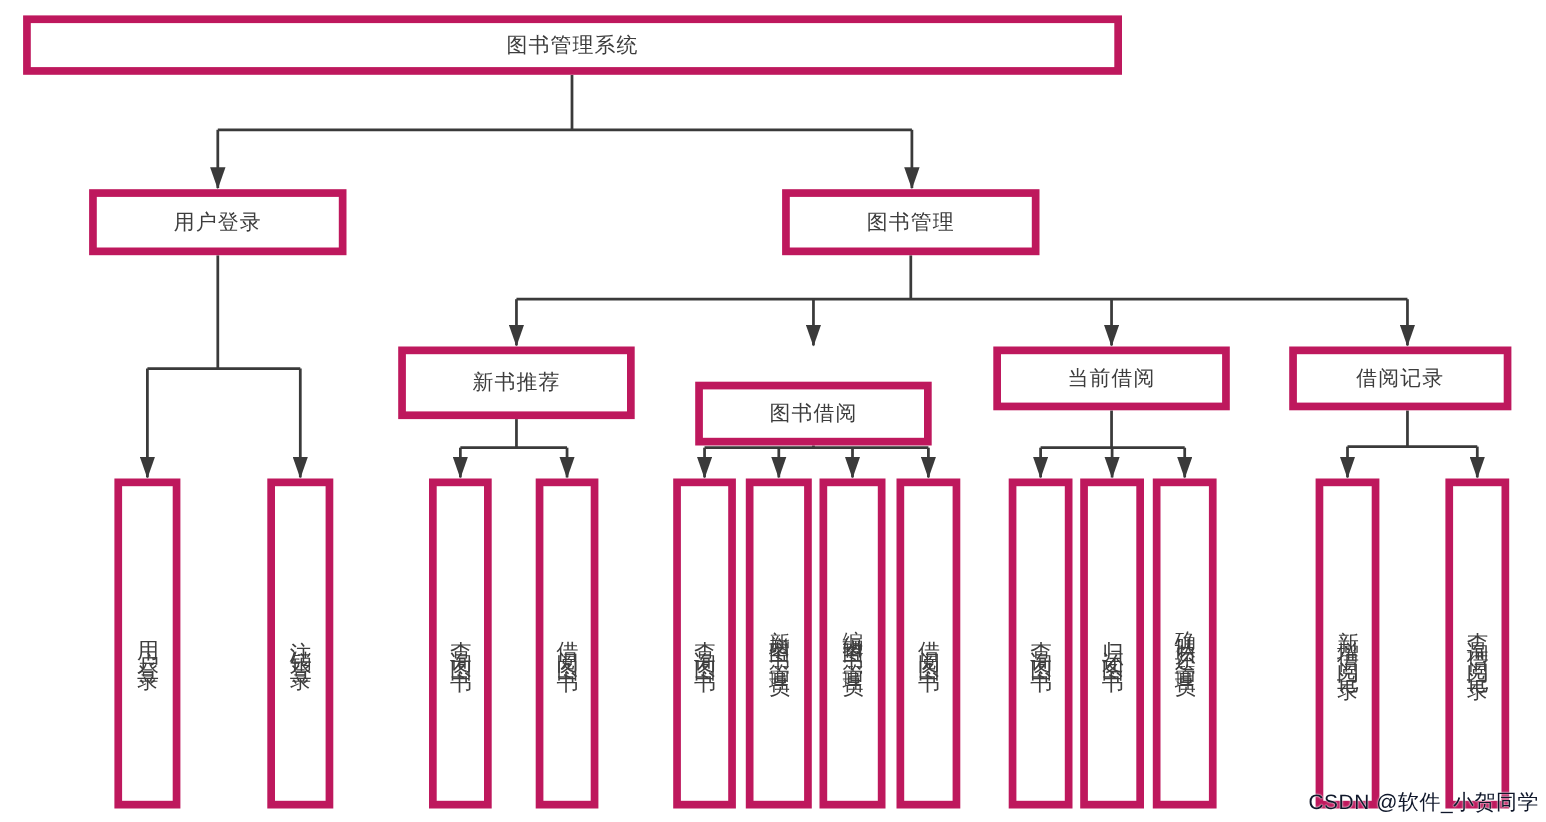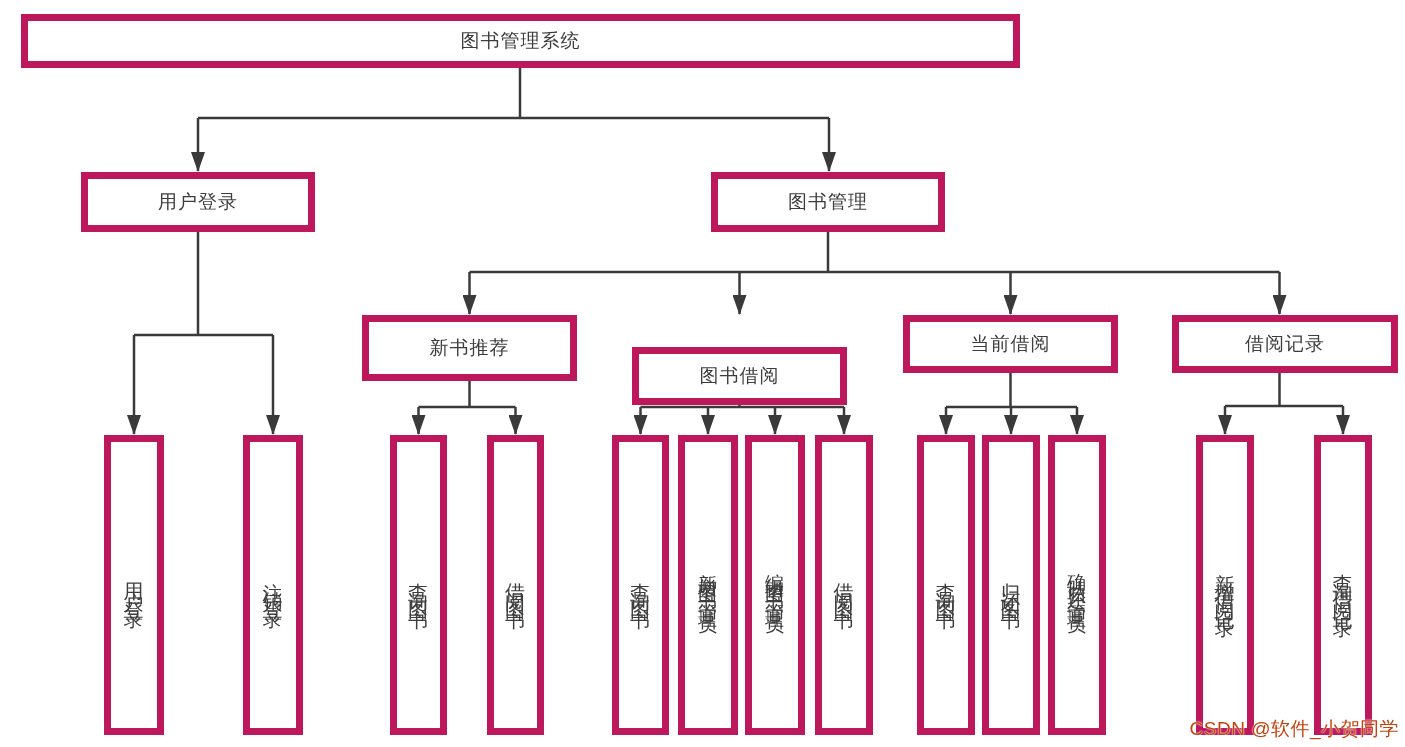--- a/index.html
+++ b/index.html
@@ -35,42 +35,42 @@
   }
   
   .n-root {left:21px;  top:14px;  width:999px; height:54px;}
   
   .n-l2-0 {left:81px;  top:172px; width:234px; height:60px;}
   .n-l2-1 {left:711px; top:172px; width:234px; height:60px;}
   
   .n-l3-0 {left:362px; top:315px; width:215px; height:66px;}
   .n-l3-1 {left:632px; top:315px; width:215px; height:58px;margin-top:32px;}
   .n-l3-2 {left:903px; top:315px; width:215px; height:58px;}
-  .n-l3-3 {left:1172px;top:315px; width:226px; height:58px;}
+  .n-l3-3 {left:1172px;top:315px; width:202px; height:58px;}
   
   .leaf{top:435px;height:300px;}
   .n-le-0 {left:104px; width:60px;}
   .n-le-1 {left:243px; width:60px;}
   .n-le-2 {left:390px; width:57px;}
   .n-le-3 {left:487px; width:57px;}
   .n-le-4 {left:612px; width:57px;}
   .n-le-5 {left:678px; width:60px;}
   .n-le-6 {left:745px; width:60px;}
   .n-le-7 {left:815px; width:58px;}
   .n-le-8 {left:917px; width:58px;}
   .n-le-9 {left:982px; width:58px;}
   .n-le-10{left:1048px;width:58px;}
   .n-le-11{left:1196px;width:58px;}
   .n-le-12{left:1314px;width:58px;}
   .n-le-5 span,.n-le-6 span,.n-le-10 span{letter-spacing:6px;font-size:19px;}
   .watermark{
     position:absolute;
     right:6px;bottom:5px;
     font-size:19px;
-    color:#c2410c;
+    color:#0f172a;
     text-shadow:0 0 2px #ffffff,0 0 1px #ffffff;
     z-index:3;
     letter-spacing:0.5px;
   }
 </style>
 </head>
 <body>
 
 <div class="canvas">
 

